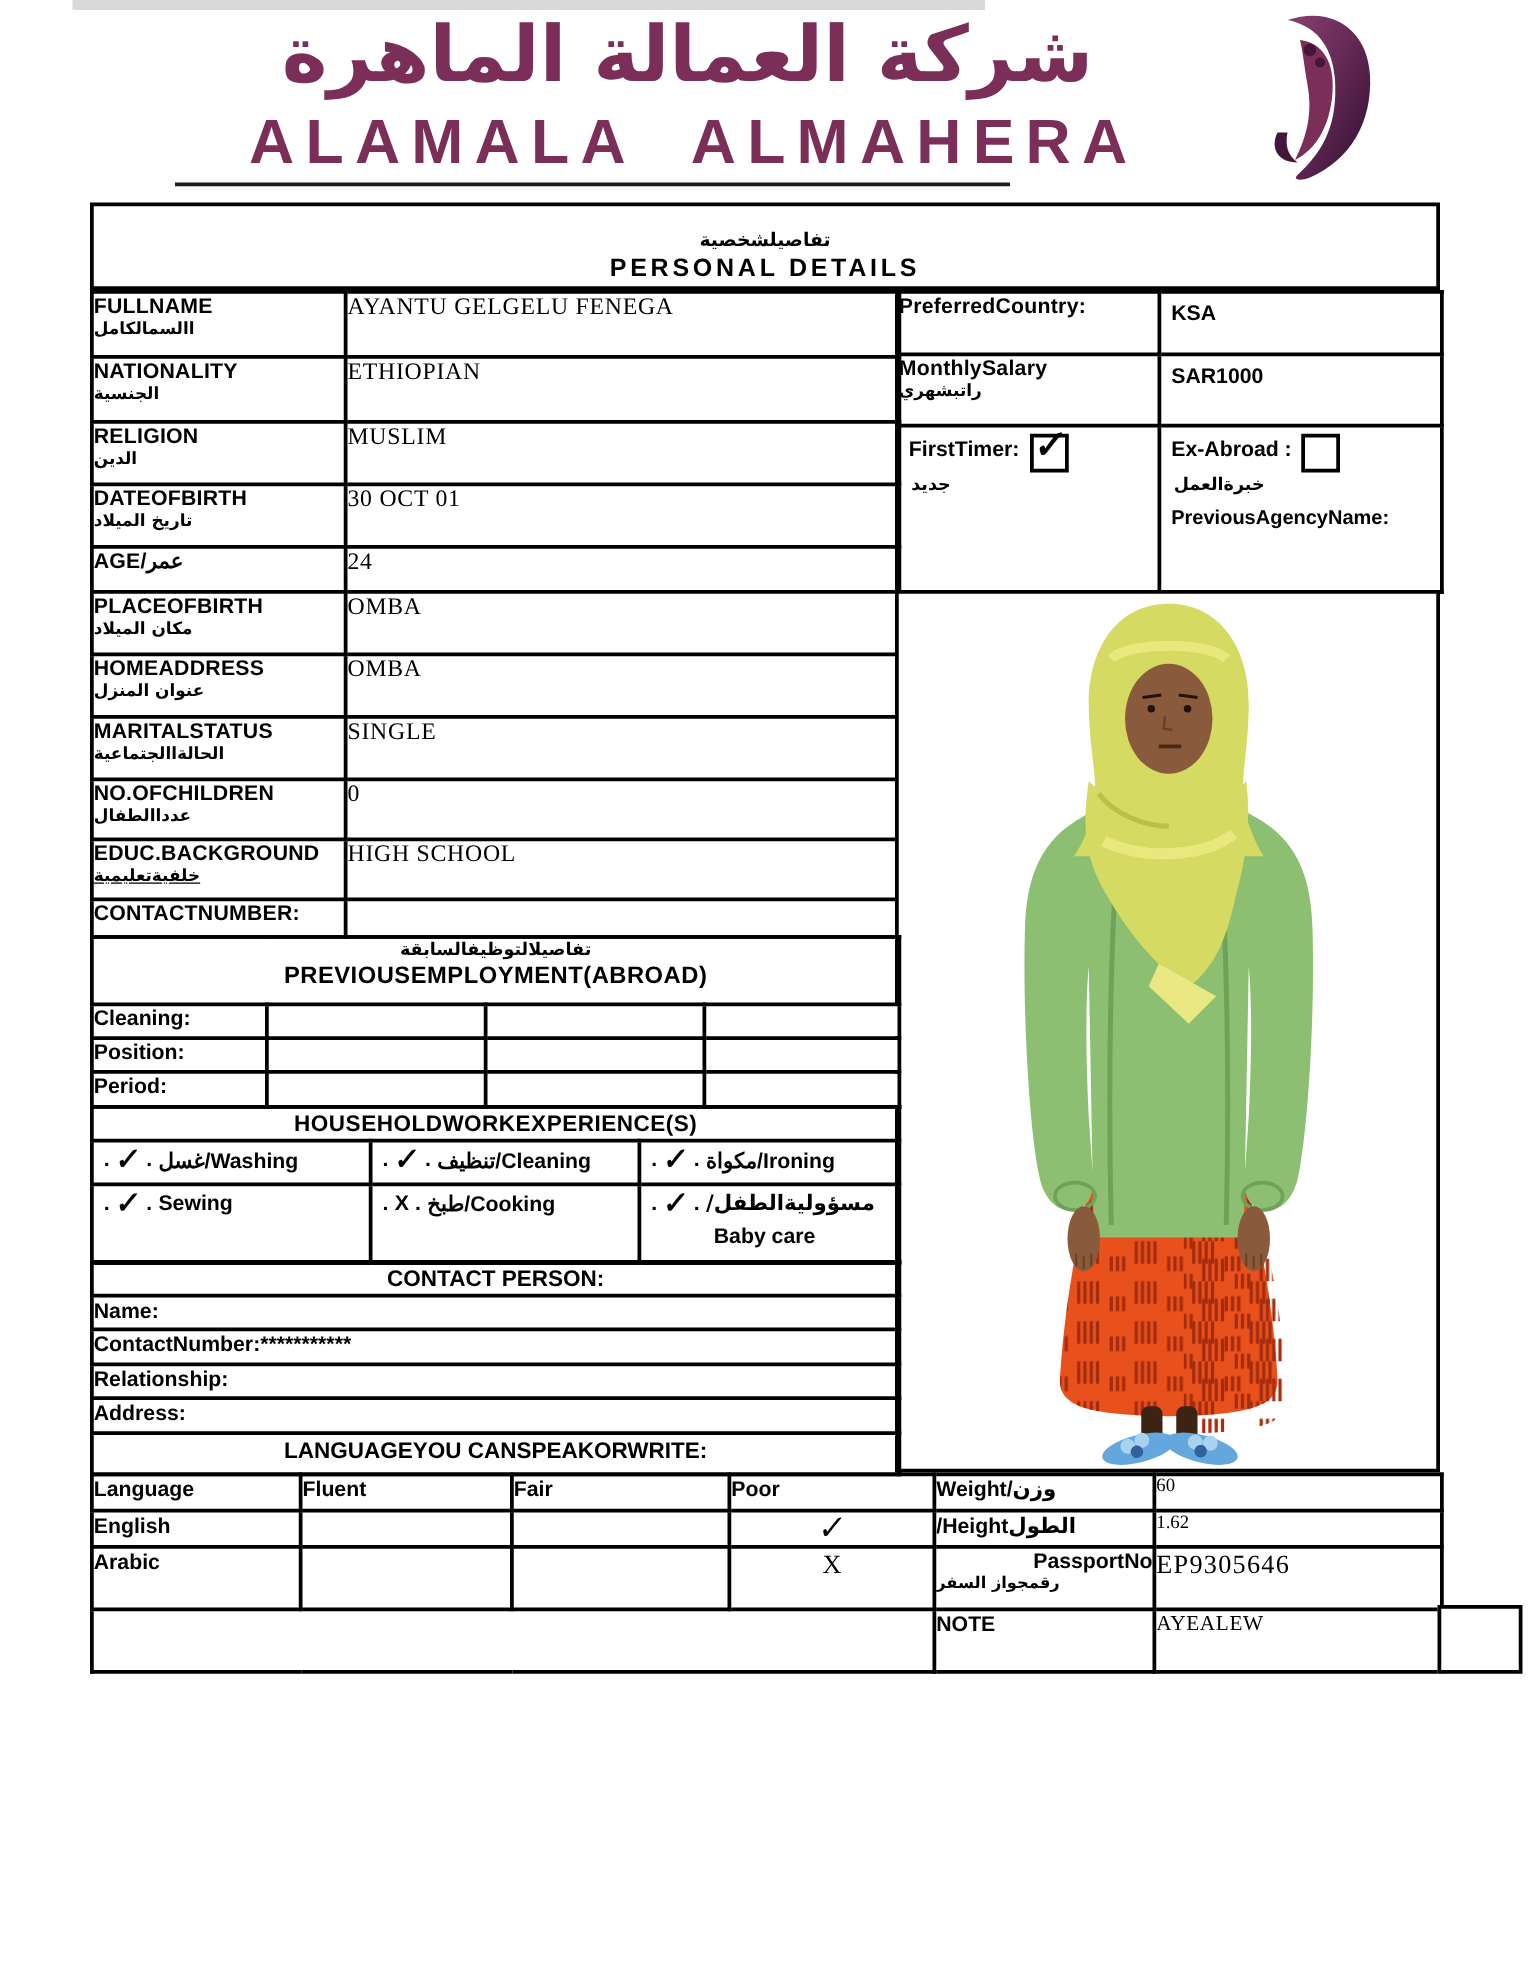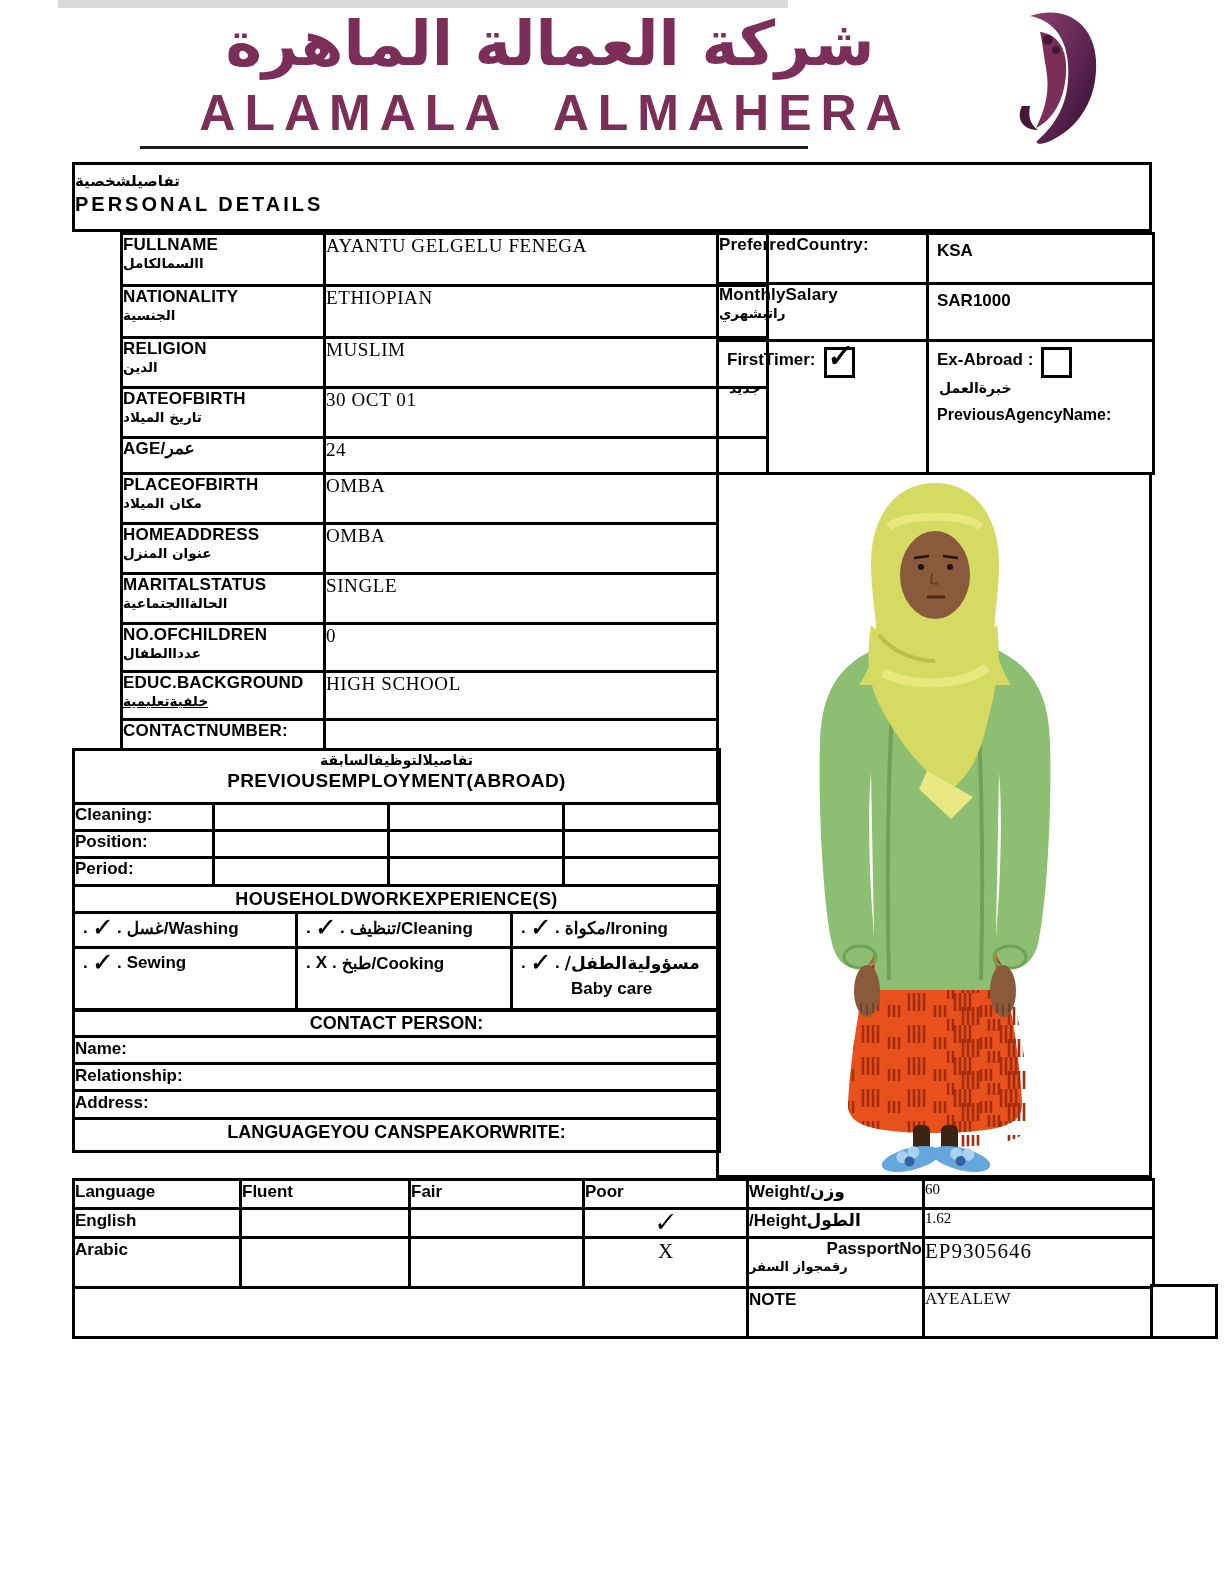--- a/index.html
+++ b/index.html
@@ -23,25 +23,25 @@
   .grid td{border:3px solid #000;vertical-align:top;padding:0;overflow:hidden;}
   .lab{padding:3px 2px 0 6px;}
   .lab .en{font:700 17px/1.2 "Liberation Sans",sans-serif;letter-spacing:.2px;}
   .lab .ar{font:700 13.5px/1.3 "DejaVu Sans",sans-serif;direction:rtl;text-align:left;}
   .lab .ar.u{text-decoration:underline;}
   .val{font:400 19px "Liberation Serif",serif;letter-spacing:.6px;text-align:left;padding-top:7px;}
   .empty{background:#fff;}
 
   
   .tableA{position:absolute;left:72px;top:162px;width:1080px;height:70px;border:3px solid #000;
-          box-sizing:border-box;text-align:left;padding-top:6px;}
+          box-sizing:border-box;text-align:center;padding-top:17px;}
   .tableA .t-ar{font:700 15px/20px "DejaVu Sans",sans-serif;}
   .tableA .t-en{font:700 20px/26px "Liberation Sans",sans-serif;letter-spacing:3px;}
 
-  .t-left{left:72px;top:232px;width:646px;margin-left:48px;}
+  .t-left{left:72px;top:232px;width:646px;}
   .t-right{left:716px;top:232px;width:436px;}
   .t-right .rv{font:700 17px "Liberation Sans",sans-serif;padding:6px 0 0 8px;}
 
   .ftline{display:flex;align-items:flex-start;gap:8px;font:700 17px "Liberation Sans",sans-serif;
           padding:8px 0 0 8px;}
   .cbox{position:relative;display:inline-block;width:25px;height:25px;border:3px solid #000;margin-top:-3px;}
   .cbox .check{position:absolute;left:1px;top:-12px;font-size:30px;}
   .arsub{font:700 14px "DejaVu Sans",sans-serif;padding:2px 0 0 10px;direction:rtl;text-align:left;}
   .pan{font:700 16px "Liberation Sans",sans-serif;padding:10px 0 0 8px;}
 
@@ -436,20 +436,23 @@
     <colgroup>
         <col style="width:646px">
       </colgroup>
     <tbody>
         <tr style="height:27px">
       <td class="chdr">CONTACT PERSON:</td>
     </tr>
     <tr style="height:27px">
       <td class="clab">Name:</td>
     </tr>
+    <tr style="height:28px">
+      <td class="clab">ContactNumber:***********</td>
+    </tr>
     <tr style="height:27px">
       <td class="clab">Relationship:</td>
     </tr>
     <tr style="height:28px">
       <td class="clab">Address:</td>
     </tr>
     <tr style="height:33px">
       <td class="chdr">LANGUAGEYOU CANSPEAKORWRITE:</td>
     </tr>
   </tbody>

